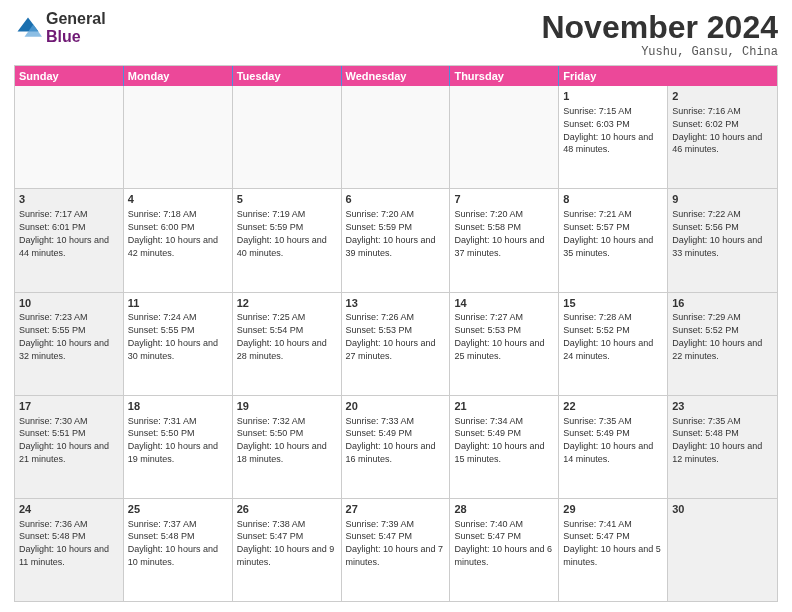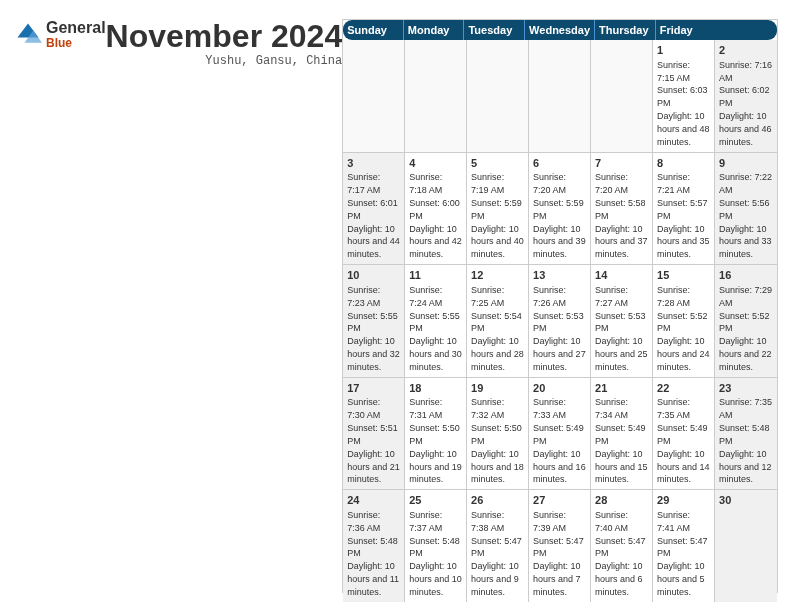--- a/index.html
+++ b/index.html
@@ -6,23 +6,23 @@
     body {
       font-family: Arial, sans-serif;
       background: #fff;
       width: 792px;
       height: 612px;
       overflow: hidden;
     }
     .page {
       width: 792px;
       height: 612px;
-      padding: 19px 14px;
-      display: flex;
-      flex-direction: row;
+      padding: 10px 14px;
+      display: flex;
+      flex-direction: column;
     }
     .header {
       display: flex;
       justify-content: space-between;
       align-items: flex-start;
       margin-bottom: 6px;
     }
     .logo {
       display: flex;
       align-items: center;
@@ -32,23 +32,23 @@
       display: flex;
       flex-direction: column;
       line-height: 1.1;
     }
     .logo-general {
       font-size: 16px;
       font-weight: bold;
       color: #333;
     }
     .logo-blue {
-      font-size: 12px;
-      font-weight: bold;
-      color: #c2410c;
+      font-size: 16px;
+      font-weight: bold;
+      color: #701a75;
     }
     .logo-icon {
       width: 28px;
       height: 28px;
     }
     .title-section {
       text-align: right;
     }
     .month-title {
       font-size: 32px;
@@ -63,22 +63,21 @@
     }
     .calendar {
       flex: 1;
       display: flex;
       flex-direction: column;
       border: 1px solid #ccc;
     }
     .cal-header-row {
       display: grid;
       grid-template-columns: repeat(7, 1fr);
-      background: #0c4a6e;
-      border-radius: 9px;
+      background: #ec4899;
     }
     .cal-header-cell {
       color: #fff;
       font-size: 11px;
       font-weight: bold;
       padding: 4px 4px;
       text-align: left;
       border-right: 1px solid #4a90d9;
     }
     .cal-header-cell:last-child { border-right: none; }

